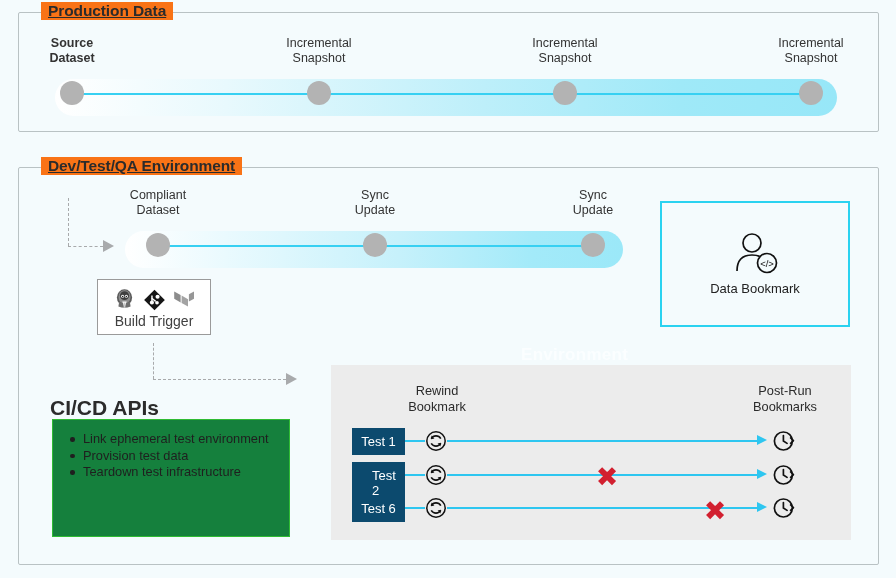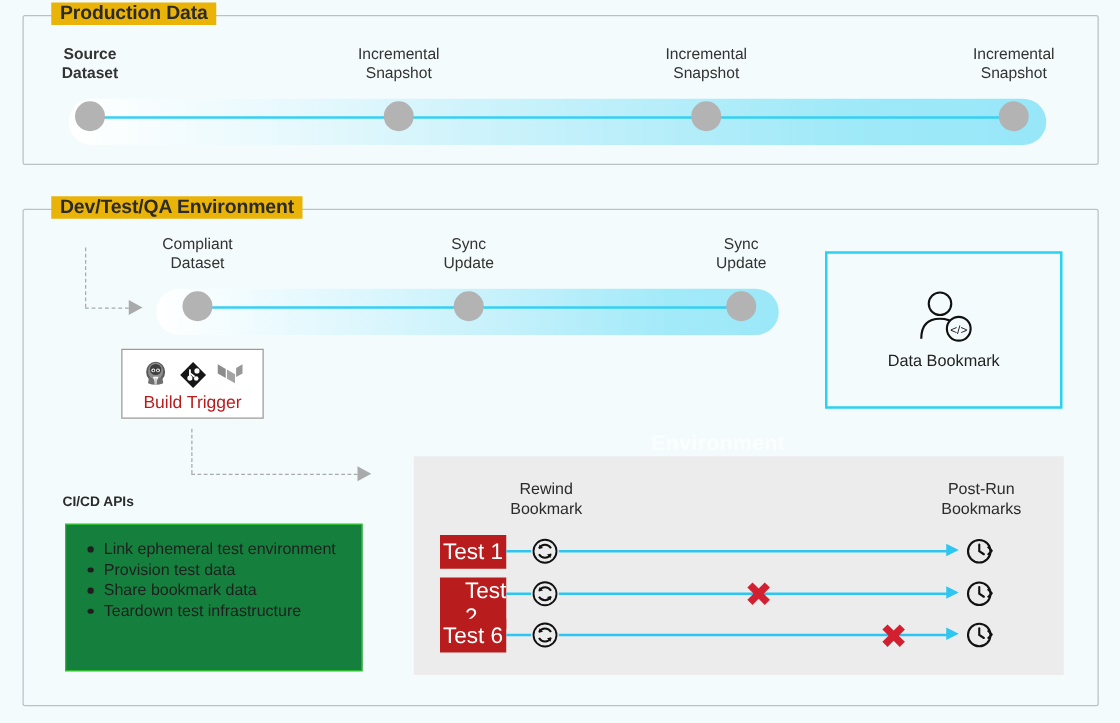--- a/index.html
+++ b/index.html
@@ -20,27 +20,28 @@
   .panel {
     position: absolute;
     border: 1.5px solid #b9c2c4;
     border-radius: 2px;
     background: transparent;
   }
   .panel-legend {
     position: absolute;
     top: -11px;
     left: 22px;
-    background: #eab308;
+    background: #f97316;
     padding: 0 7px;
     font-size: 15.5px;
     font-weight: bold;
     color: #2b2b2b;
     letter-spacing: -0.1px;
     white-space: nowrap;
+    text-decoration: underline;
   }
 
   
   .band {
     position: absolute;
     border-radius: 999px;
   }
   .track {
     position: absolute;
     height: 2px;
@@ -94,21 +95,21 @@
     justify-content: center;
   }
   .bt-icons {
     display: flex;
     align-items: center;
     gap: 7px;
     margin-top: 3px;
   }
   #build-trigger .bt-label {
     font-size: 14px;
-    color: #b91c1c;
+    color: #404040;
     margin-top: 1px;
   }
 
   
   #data-bookmark-box {
     position: absolute;
     border: 2px solid #2ad2f0;
     background: #f4fbfd;
     box-sizing: border-box;
     display: flex;
@@ -120,21 +121,21 @@
     font-size: 13px;
     line-height: 16.5px;
     color: #222222;
     text-align: left;
     margin-top: 6px;
   }
 
   
   #cicd-title {
     position: absolute;
-    font-size: 11px;
+    font-size: 21px;
     font-weight: bold;
     color: #2b2b2b;
   }
   #cicd-box {
     position: absolute;
     border: 1.6px solid #2fbb33;
     background: #15803d;
     box-sizing: border-box;
   }
   #cicd-list {
@@ -169,23 +170,23 @@
     position: absolute;
     font-size: 12.8px;
     line-height: 16px;
     color: #2b2b2b;
     text-align: center;
     white-space: nowrap;
     transform: translateX(-50%);
   }
   .test-chip {
     position: absolute;
-    background: #b91c1c;
+    background: #0c4a6e;
     color: #ffffff;
-    font-size: 18px;
+    font-size: 13px;
     display: flex;
     align-items: center;
     justify-content: center;
     box-sizing: border-box;
   }
   .run-line {
     position: absolute;
     height: 2px;
     background: #2ec6f0;
   }
@@ -329,21 +330,20 @@
     <div class="db-text">
       <div>Data Bookmark</div>
     </div>
   </div>
 
   <div id="cicd-title" style="left:50px; top:396px;">CI/CD APIs</div>
   <div id="cicd-box" style="left:52px; top:419px; width:238px; height:118px;">
     <ul id="cicd-list">
       <li>Link ephemeral test environment</li>
       <li>Provision test data</li>
-      <li>Share bookmark data</li>
       <li>Teardown test infrastructure</li>
     </ul>
   </div>
 
   <div id="test-area" style="left:331px; top:365px; width:520px; height:175px;"></div>
 
   <div class="col-head" style="left:437px; top:383px;">
     <div>Rewind</div>
     <div>Bookmark</div>
   </div>

